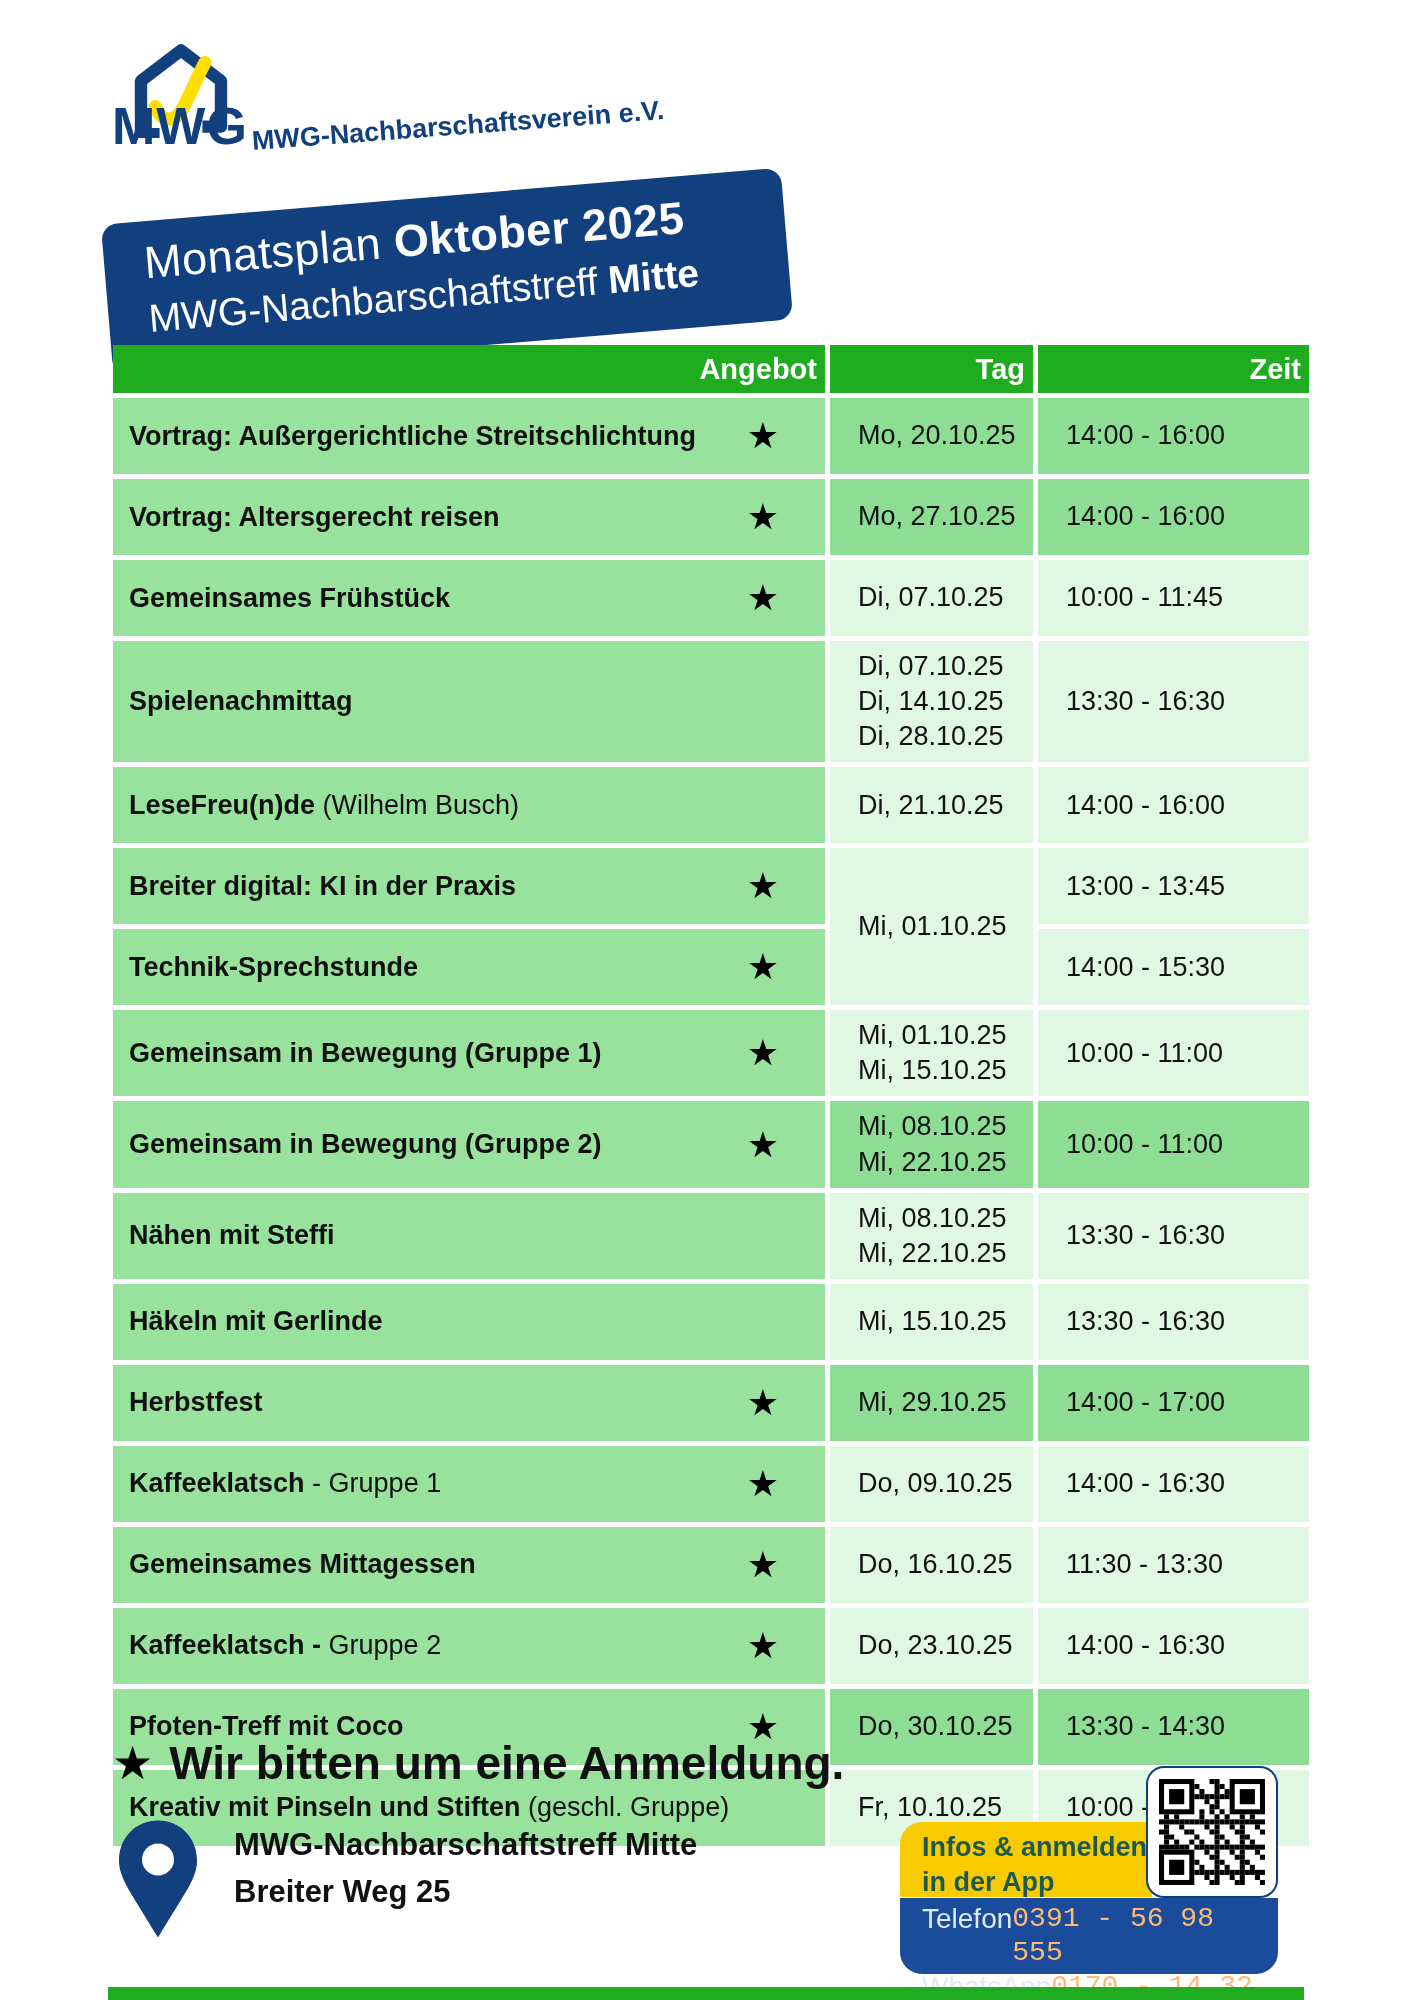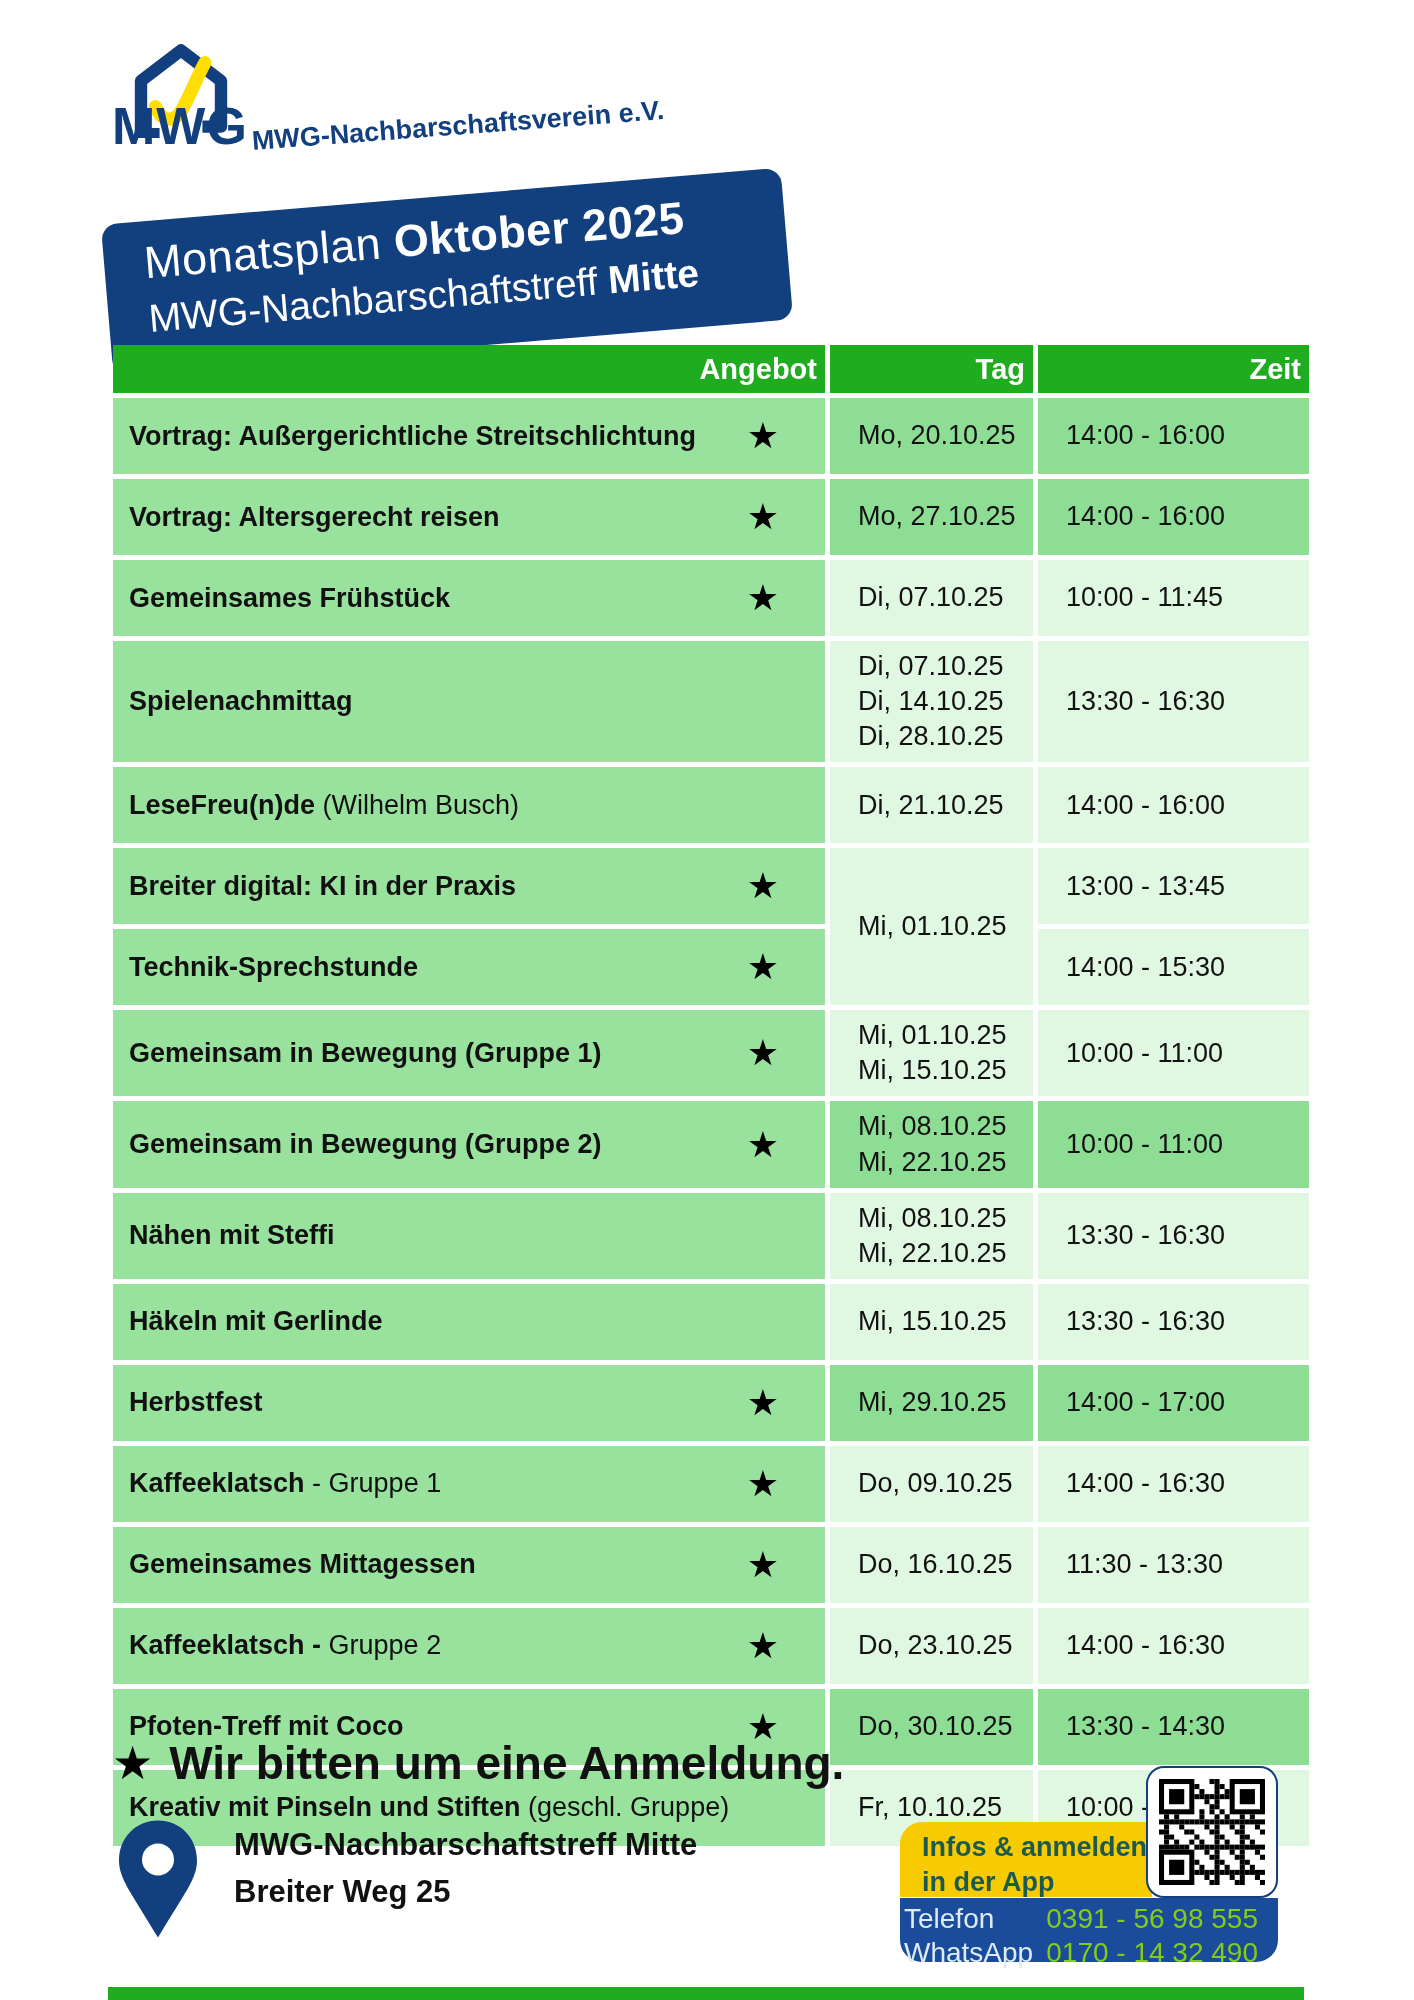--- a/index.html
+++ b/index.html
@@ -82,27 +82,27 @@
     background:var(--yellow);border-radius:22px 0 0 0;
     color:var(--infos-text);font-size:27px;font-weight:700;line-height:1.3;
     padding:8px 0 0 22px;box-sizing:border-box;
   }
   .qr-box{
     position:absolute;left:1146px;top:1766px;width:132px;height:132px;
     background:#fff;border:2px solid var(--navy);border-radius:18px;
     box-sizing:border-box;display:flex;align-items:center;justify-content:center;
   }
   .contact-box{
-    position:absolute;left:900px;top:1898px;width:378px;height:64px;
+    position:absolute;left:900px;top:1898px;width:378px;height:76px;
     background:var(--contact-blue);border-radius:0 0 22px 22px;
-    box-sizing:border-box;padding:4px 20px 0 4px;color:#fff;
+    box-sizing:border-box;padding:4px 20px 0 22px;color:#fff;
   }
   .contact-row{display:flex;justify-content:space-between;font-size:28px;line-height:34px;}
   .contact-label{color:#DDEBF7;}
-  .contact-number{color:#84cc16;}
+  .contact-number{color:#fdba74;font-family:Liberation Mono, monospace;}
   
   .bottom-strip{
     position:absolute;left:108px;top:1987px;width:1196px;height:13px;
     background:var(--header-green);
   }
 </style>
 </head>
 <body>
 
 <svg class="logo-house" width="130" height="100" viewBox="0 0 130 105">

